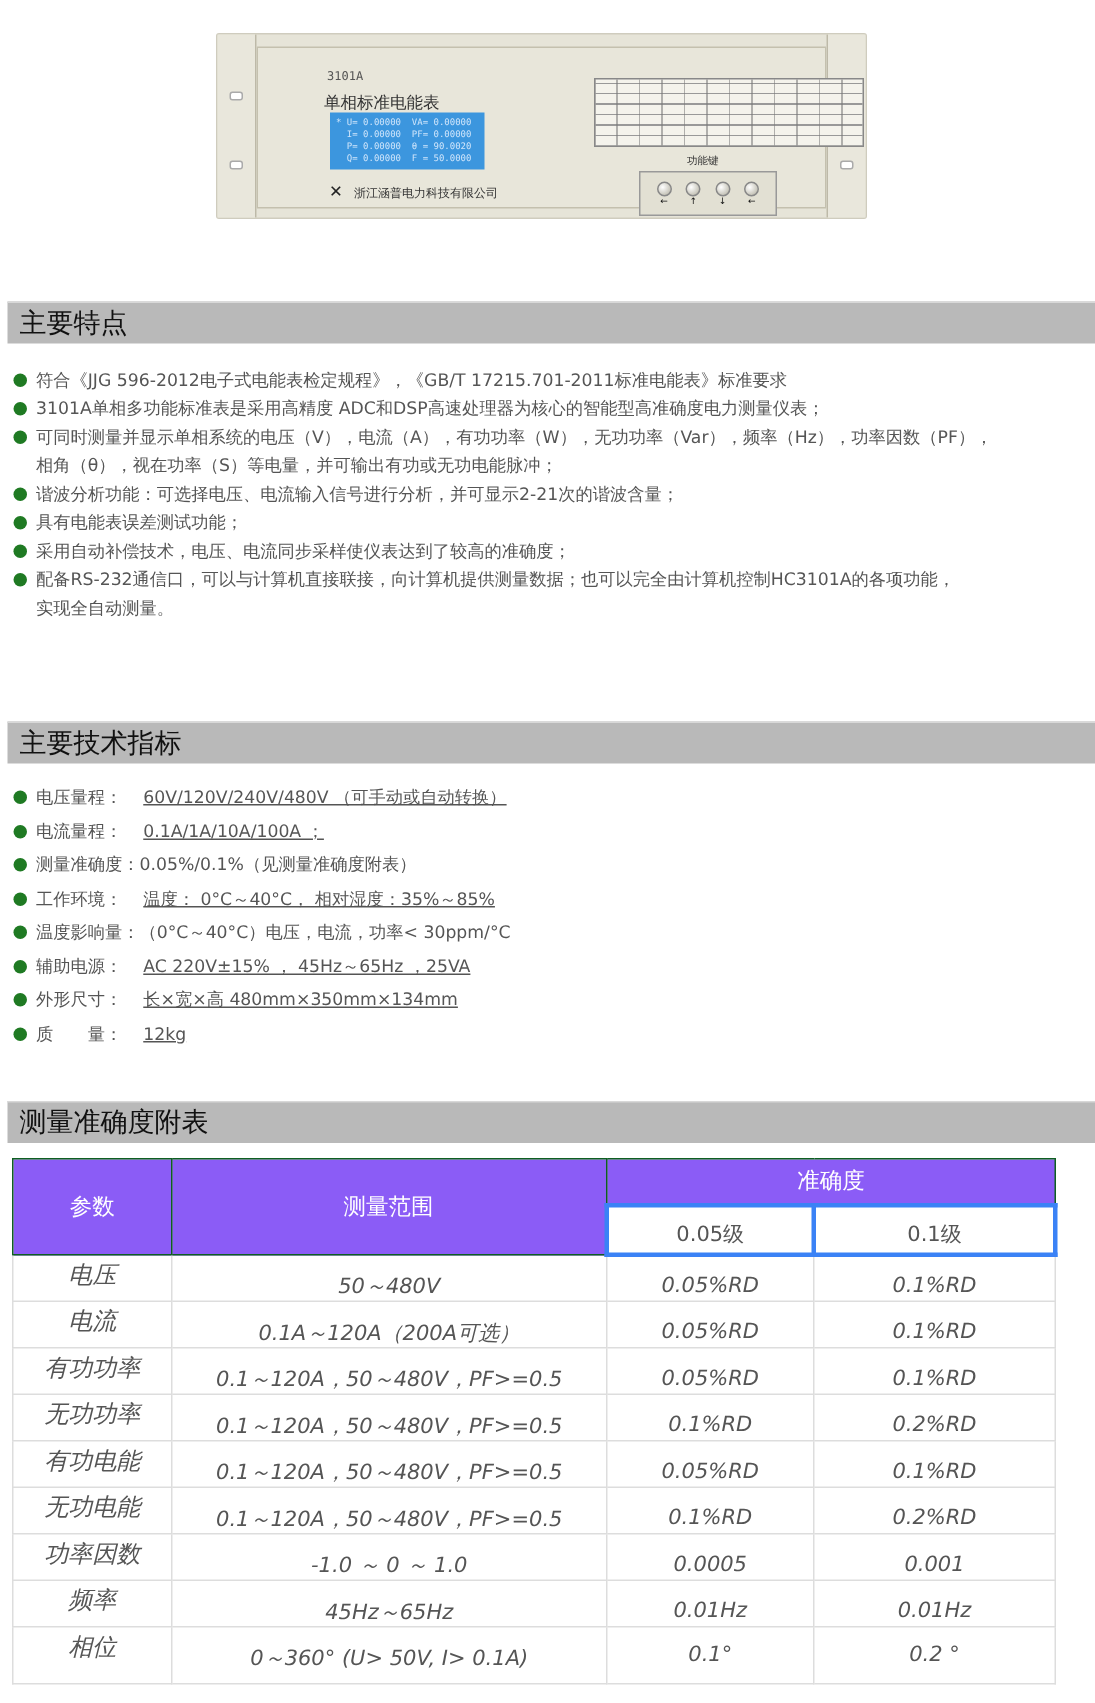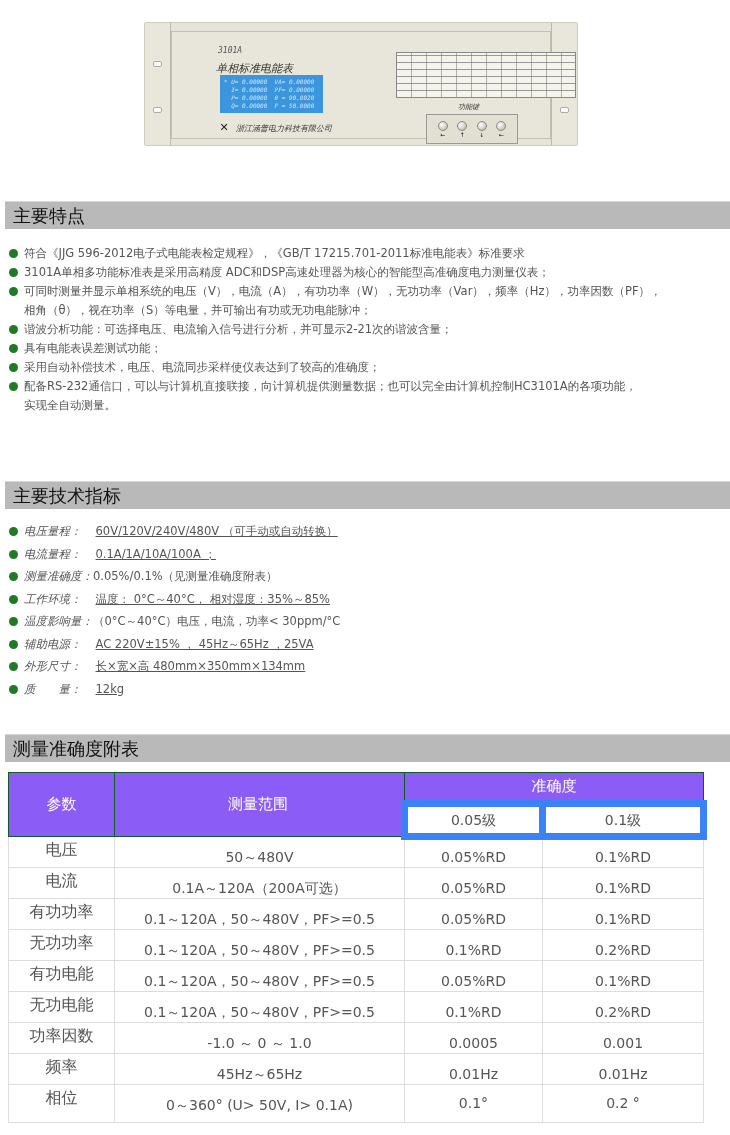--- a/index.html
+++ b/index.html
@@ -1,21 +1,21 @@
 <!DOCTYPE html>
 <html><head>
 <meta charset="utf-8">
 <style>
   * { box-sizing: border-box; margin: 0; padding: 0; }
   html, body { width: 730px; height: 1135px; background: #ffffff; overflow: hidden; }
   body { font-family: "DejaVu Sans", "Liberation Sans", sans-serif; color: #555; position: relative; }
 
   
   .product { position: absolute; left: 144px; top: 22px; width: 434px; height: 124px; }
-  .rack { position: absolute; inset: 0; background: #e6e4d8; border: 1px solid #cfccbe; border-radius: 2px; font-style: italic; }
+  .rack { position: absolute; inset: 0; background: #e6e4d8; border: 1px solid #cfccbe; border-radius: 2px; }
   .ear { position: absolute; top: 0; bottom: 0; width: 26px; background: #e9e7dc; border-right: 1px solid #bdb9a8; }
   .ear.left { left: 0; }
   .ear.right { right: 0; border-right: none; border-left: 1px solid #bdb9a8; }
   .ear .hole { position: absolute; left: 8px; width: 9px; height: 6px; background: #fff; border: 1px solid #aaa; border-radius: 2px; }
   .panel { position: absolute; left: 26px; right: 26px; top: 8px; bottom: 6px; background: #e8e6da; border: 1px solid #c4c0ae; }
   .model { position: absolute; left: 46px; top: 14px; font-family: "DejaVu Sans Mono", monospace; font-size: 8px; color: #555; }
   .name { position: absolute; left: 44px; top: 29px; font-size: 11px; color: #333; }
   .lcd { position: absolute; left: 48px; top: 43px; width: 103px; height: 38px; background: #3c96de; padding: 3px 4px; font-family: "DejaVu Sans Mono", monospace; font-size: 6px; line-height: 8px; color: #cfe5fb; white-space: pre; }
   .brand { position: absolute; left: 44px; top: 88px; display: flex; align-items: center; gap: 4px; }
   .logo { width: 16px; height: 16px; font-size: 11px; font-weight: bold; color: #222; line-height: 16px; text-align: center; }
@@ -33,28 +33,28 @@
   
   .section-head { position: absolute; left: 5px; width: 725px; height: 28px; background: #b9b9b9; font-size: 18px; color: #111; padding-left: 8px; line-height: 28px; border-top: 1px solid #d8d8d8; }
 
   
   .bullets { position: absolute; left: 7px; font-size: 11.5px; color: #555; }
   .bullet { position: relative; padding-left: 17px; line-height: 19px; }
   .bullet .dot { position: absolute; left: 2px; top: 5px; width: 9px; height: 9px; border-radius: 50%; background: #1f7a23; }
   .bullet .cont { display: block; }
   .specs .bullet { line-height: 22.5px; }
   .specs .bullet .dot { top: 7px; }
-  .specs .k { display: inline-block; font-style: italic; }
+  .specs .k { display: inline-block; }
   .specs .v { margin-left: 14px; text-decoration: underline; }
 
   
   .acc-table { position: absolute; left: 8px; top: 772px; width: 695px; border-collapse: collapse; table-layout: fixed; font-size: 14px; color: #555; }
   .acc-table th { background: #8b5cf6; color: #fff; font-weight: normal; border: 1px solid #0e5f21; font-size: 15px; }
-  .acc-table th.grade { background: #fff; color: #555; border: 7px solid #3b82f6; font-size: 14px; height: 33px; vertical-align: bottom; padding-bottom: 3px; }
-  .acc-table td { border: 1px solid #ddd; text-align: center; height: 31px; }
+  .acc-table th.grade { background: #fff; color: #555; border: 3px solid #3b82f6; font-size: 14px; height: 33px; vertical-align: bottom; padding-bottom: 3px; }
+  .acc-table td { border: 1px solid #ddd; text-align: center; height: 31px; font-style: italic; }
   .acc-table td.p { font-size: 16px; color: #555; vertical-align: top; padding-top: 3px; }
   .acc-table td.r { vertical-align: top; padding-top: 12px; }
   .acc-table td.a { vertical-align: bottom; padding-bottom: 2px; }
   .acc-table tr.last td { height: 38px; }
 </style>
 </head>
 <body>
 
 <div class="product">
   <div class="rack">

